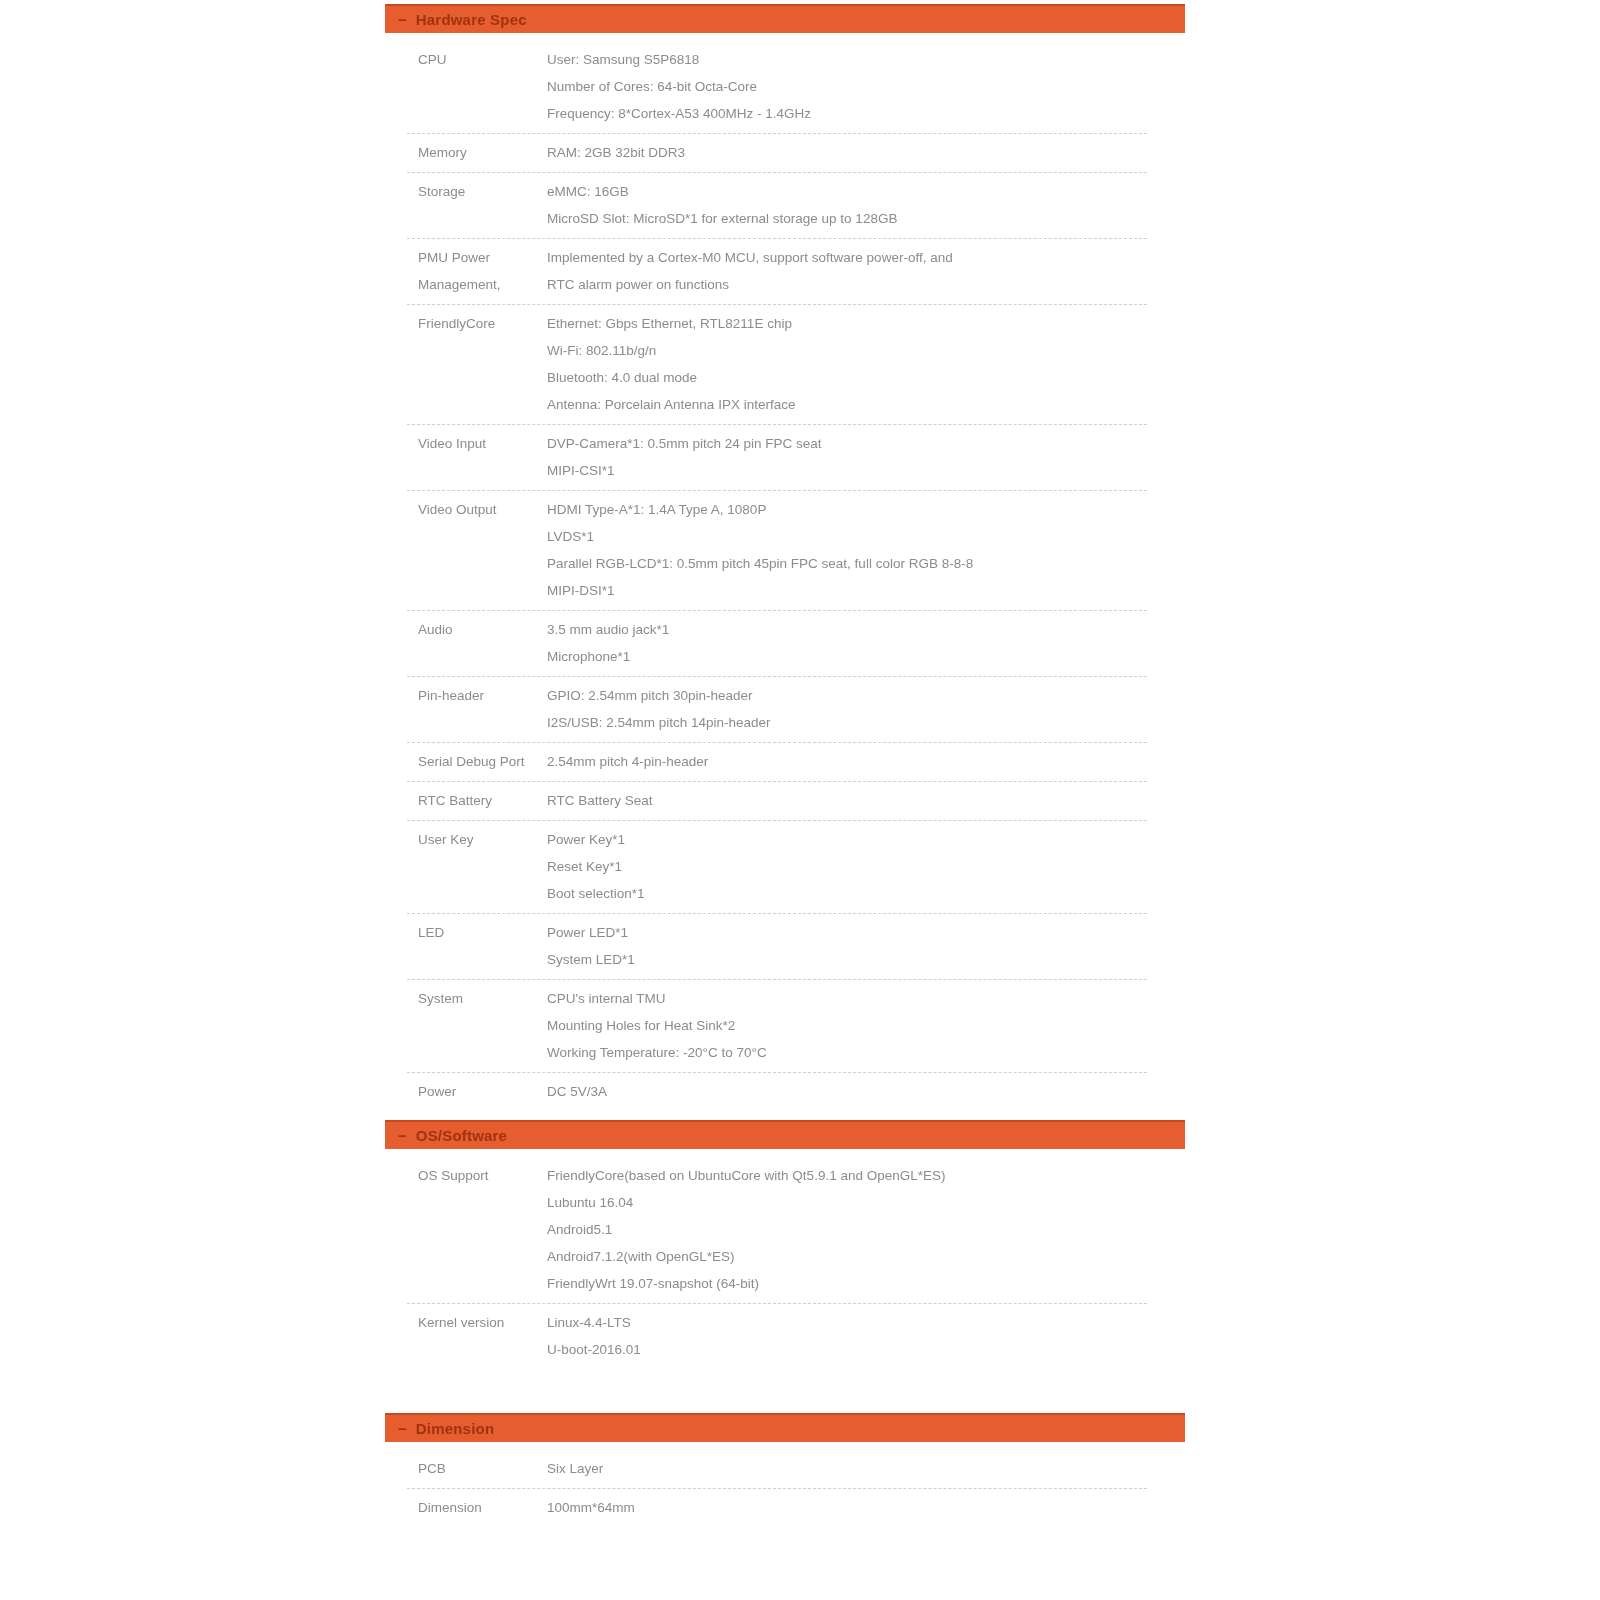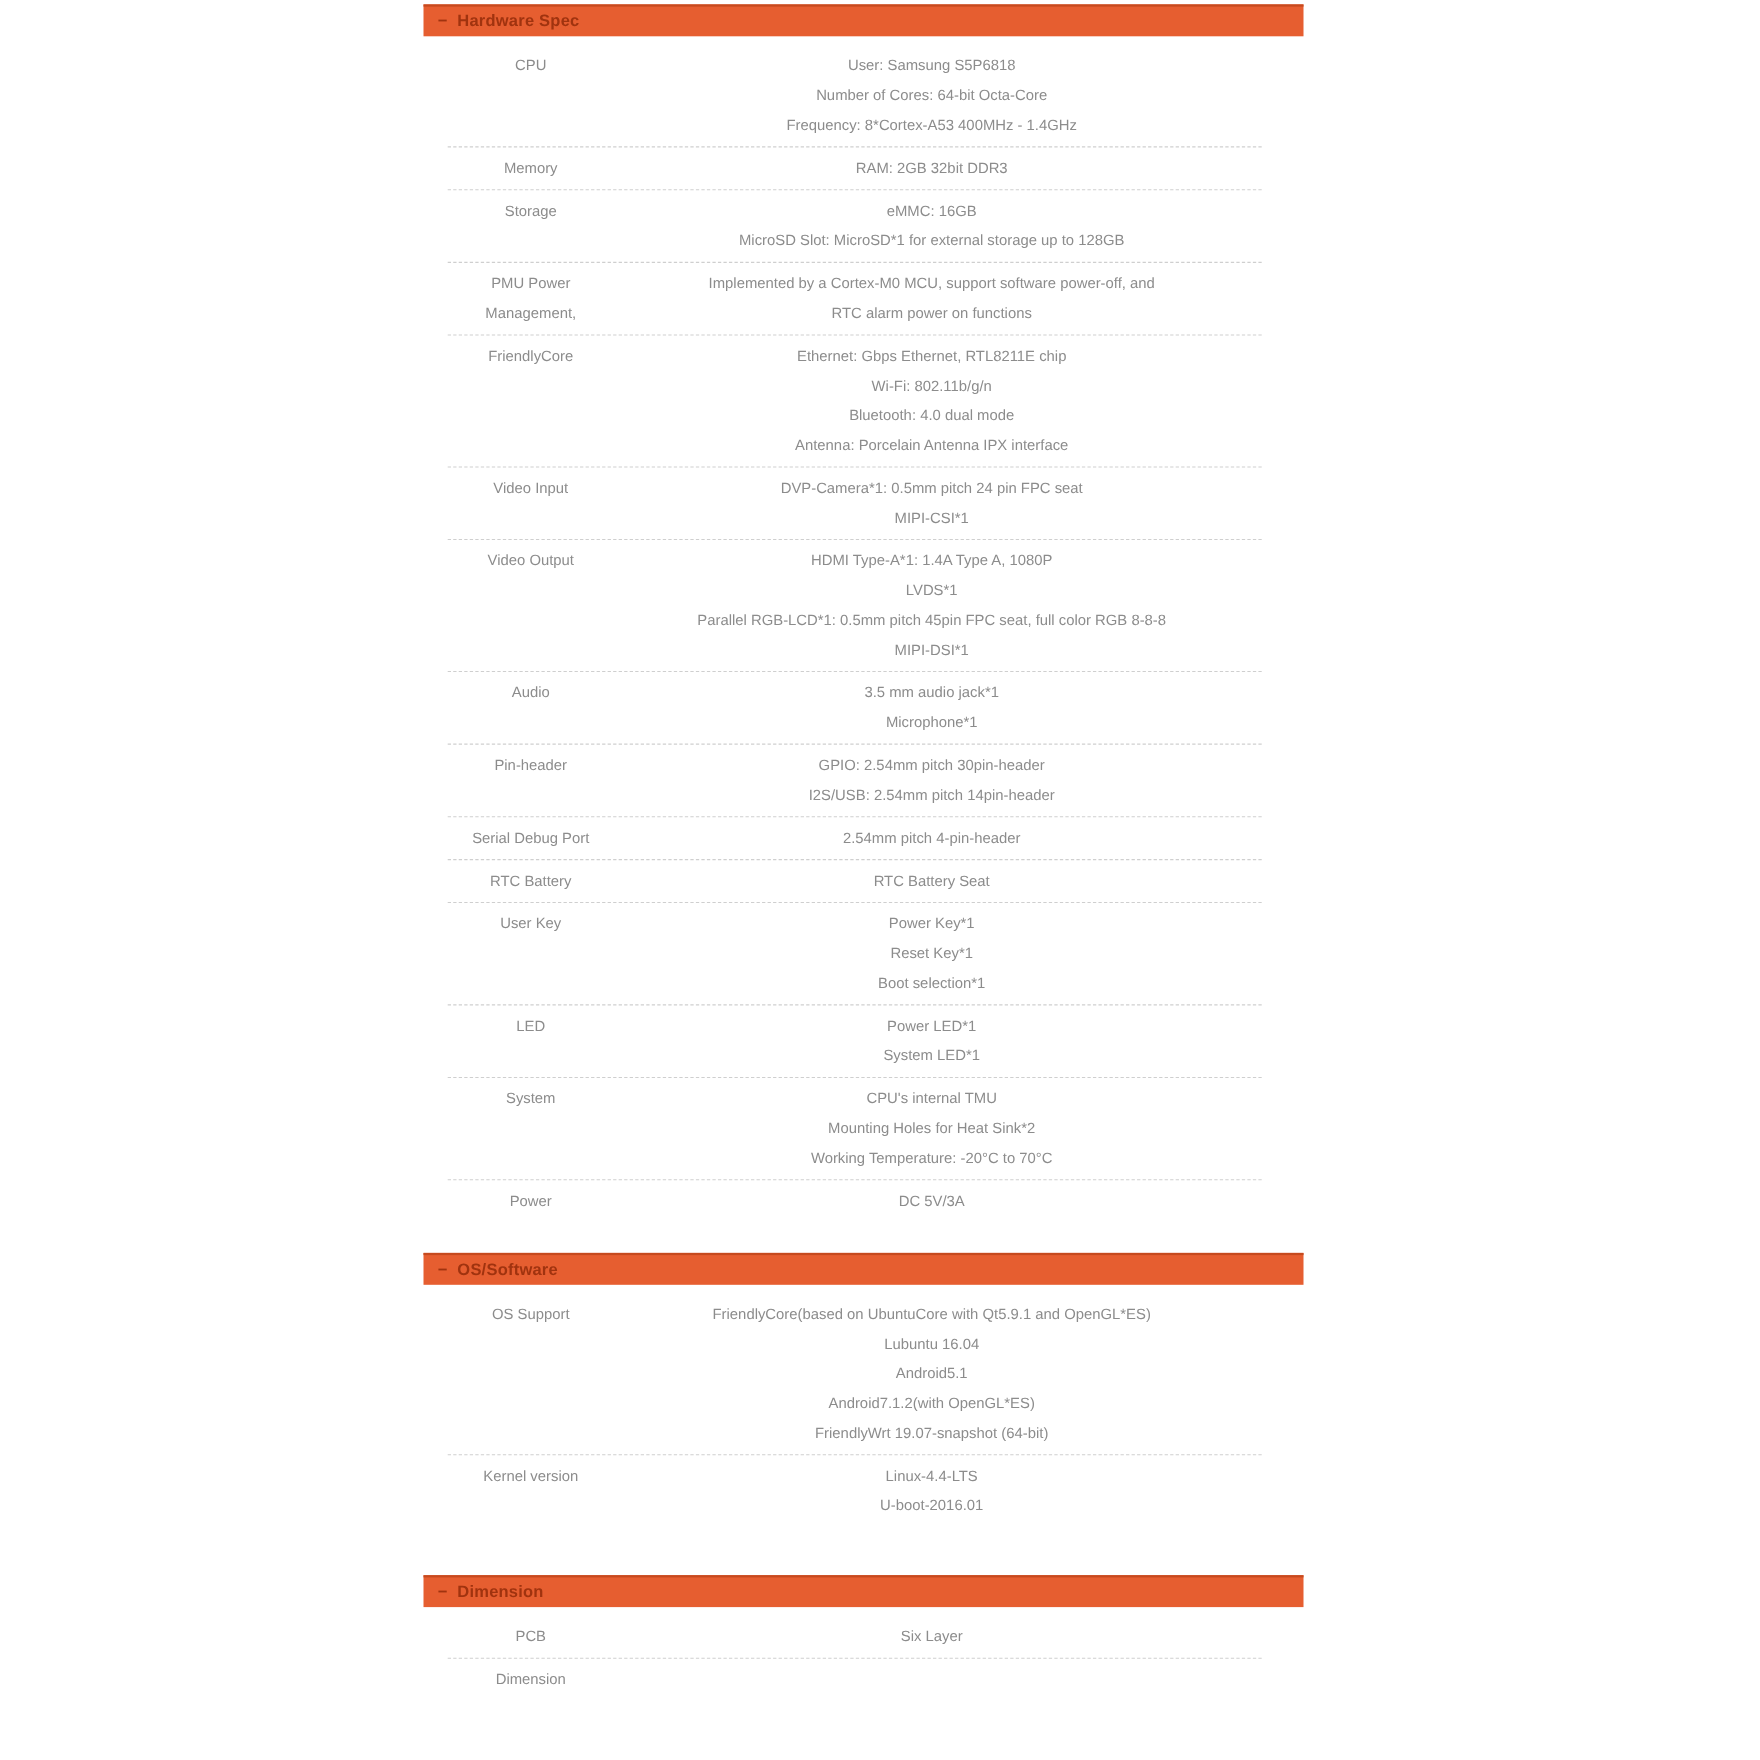--- a/index.html
+++ b/index.html
@@ -41,22 +41,21 @@
     line-height: 1;
   }
   .section-title {
     color: var(--head-text);
     font-size: 15px;
     font-weight: bold;
     letter-spacing: 0.2px;
     text-align: right;
   }
   .section-body {
-    padding: 8px 38px 28px 22px;
-    text-align: center;
+    padding: 8px 38px 9px 22px;
   }
   .panel:nth-of-type(2) .section-body { padding-bottom: 44px; }
   .spec-row {
     display: flex;
     padding: 5px 0 6px 0;
     border-bottom: 1px dashed var(--divider);
   }
   .spec-row:last-child { border-bottom: none; }
   .spec-label {
     width: 140px;
@@ -225,16 +224,19 @@
       </div>
       <div class="section-body">
         <div class="spec-row">
           <div class="spec-label">PCB</div>
           <div class="spec-value">
             <div class="spec-line">Six Layer</div>
           </div>
         </div>
         <div class="spec-row">
           <div class="spec-label">Dimension</div>
+          <div class="spec-value">
+            <div class="spec-line">100mm*64mm</div>
+          </div>
         </div>
       </div>
     </section>
   </div>
 
 </body></html>

